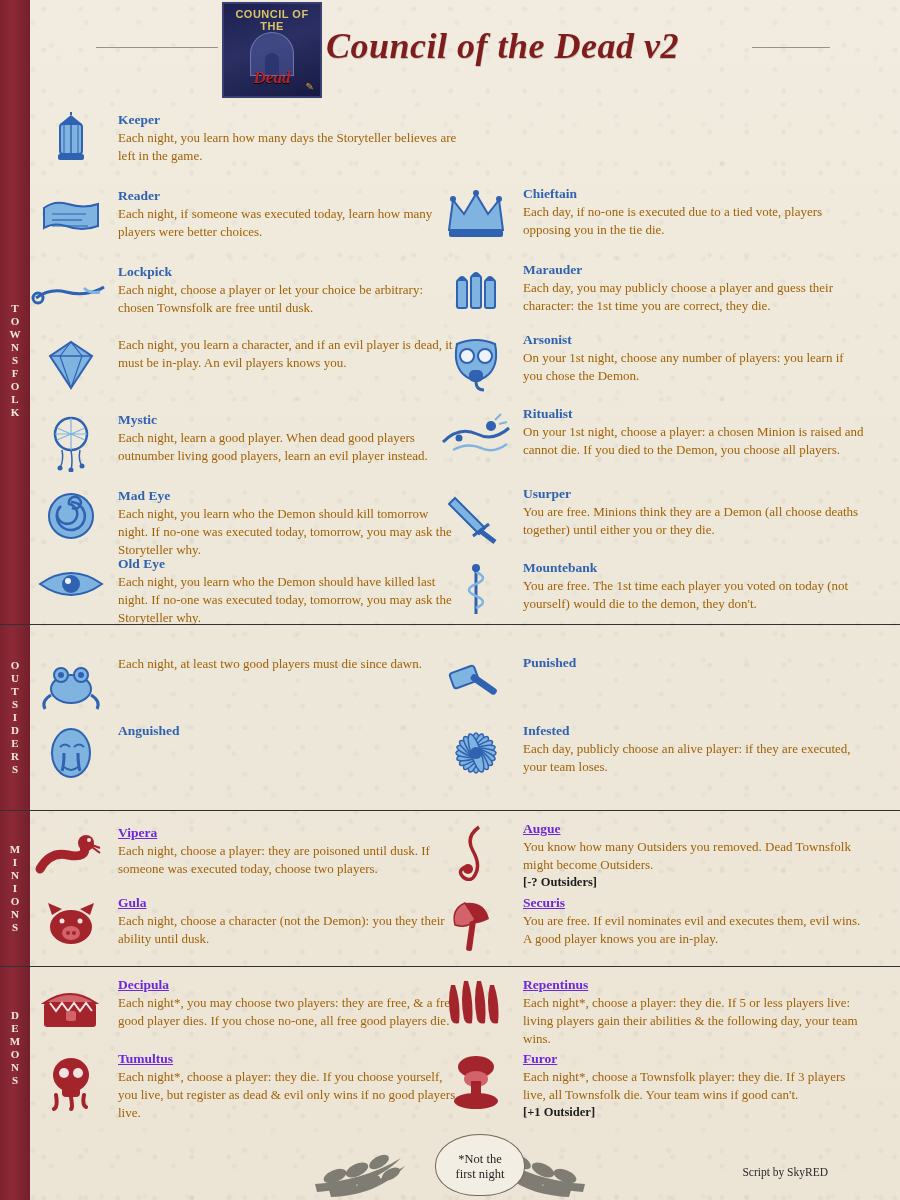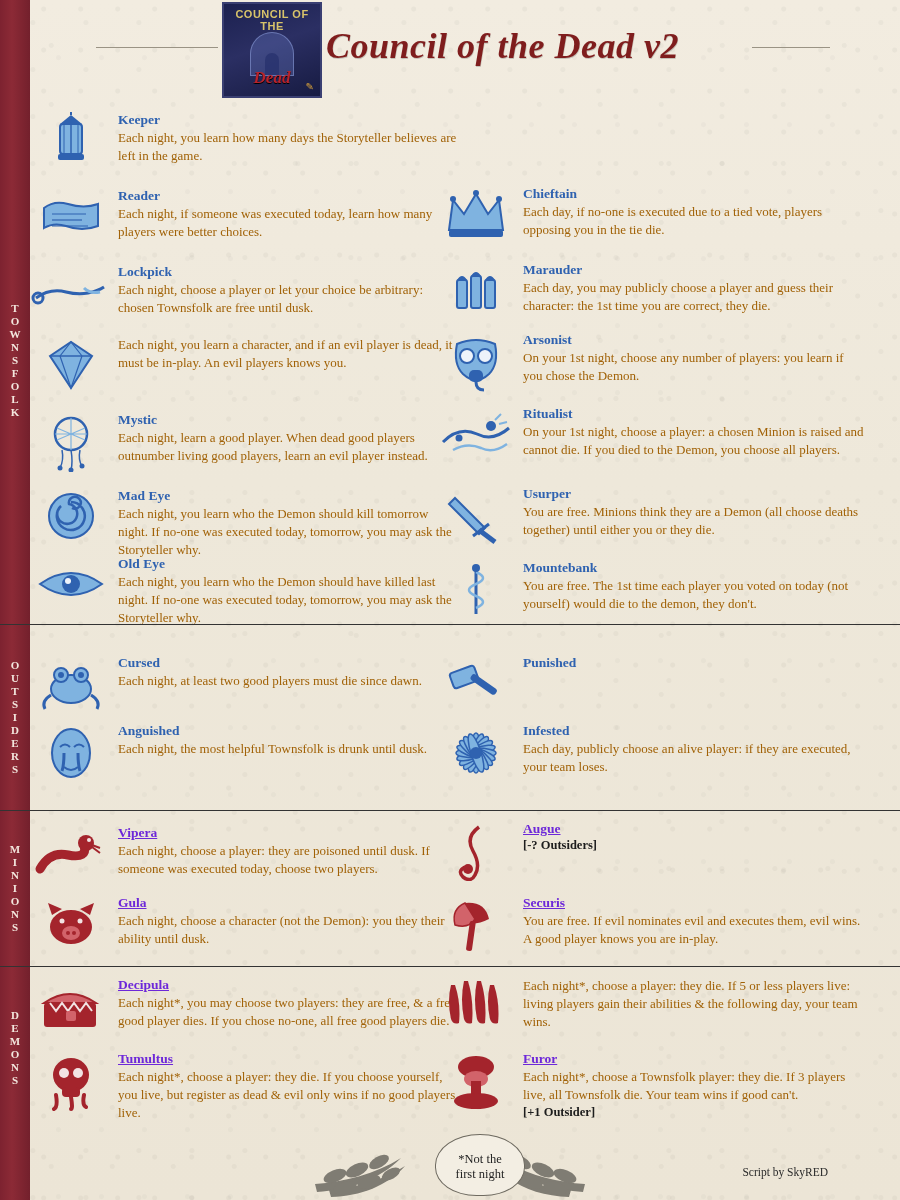--- a/index.html
+++ b/index.html
@@ -380,36 +380,34 @@
               <svg width="82" height="60" viewBox="0 0 82 60">
                 <ellipse cx="41" cy="34" rx="20" ry="14" fill="#7fb3e0" stroke="#2f62b0" stroke-width="2"></ellipse>
                 <circle cx="31" cy="20" r="7" fill="#7fb3e0" stroke="#2f62b0" stroke-width="2"></circle>
                 <circle cx="51" cy="20" r="7" fill="#7fb3e0" stroke="#2f62b0" stroke-width="2"></circle>
                 <circle cx="31" cy="20" r="3" fill="#2f62b0"></circle>
                 <circle cx="51" cy="20" r="3" fill="#2f62b0"></circle>
                 <path d="M21 40 q-10 6 -6 14 M61 40 q10 6 6 14" stroke="#2f62b0" stroke-width="3" fill="none"></path>
               </svg>
             </div>
             <div class="txt">
-              <div class="role-name">Cursed</div>
               <div class="role-desc">Each night, at least two good players must die since dawn.</div>
             </div>
           </div>
           <div class="role good" style="top: 98px;">
             <div class="art">
               <svg width="82" height="60" viewBox="0 0 82 60">
                 <ellipse cx="41" cy="30" rx="19" ry="24" fill="#7fb3e0" stroke="#2f62b0" stroke-width="2"></ellipse>
                 <path d="M30 24 q5 -5 10 0 M44 24 q5 -5 10 0" stroke="#2f62b0" stroke-width="2" fill="none"></path>
                 <path d="M34 30 q0 12 -2 18 M48 30 q0 12 2 18" stroke="#2f62b0" stroke-width="3" fill="none"></path>
                 <path d="M34 44 q7 6 14 0" stroke="#2f62b0" stroke-width="2" fill="none"></path>
               </svg>
             </div>
             <div class="txt">
               <div class="role-name">Anguished</div>
-              <div class="role-desc">Each night, the most helpful Townsfolk is drunk until dusk.</div>
             </div>
           </div>
         </div>
         <div class="col right">
           <div class="role good" style="top: 30px;">
             <div class="art">
               <svg width="82" height="60" viewBox="0 0 82 60">
                 <rect x="16" y="14" width="26" height="16" rx="3" transform="rotate(-20 29 22)" fill="#7fb3e0" stroke="#2f62b0" stroke-width="2"></rect>
                 <rect x="34" y="26" width="30" height="7" rx="3" transform="rotate(35 49 29)" fill="#2f62b0"></rect>
               </svg>
@@ -485,20 +483,21 @@
         <div class="col right">
           <div class="role evil" style="top: 10px;">
             <div class="art">
               <svg width="82" height="60" viewBox="0 0 82 60">
                 <path d="M44 6 q-14 10 -6 24 q8 14 2 24 q-4 8 -12 2 q-6 -6 2 -10" fill="none" stroke="#a4242c" stroke-width="3.5"></path>
                 <circle cx="33" cy="48" r="5" fill="#a4242c"></circle>
               </svg>
             </div>
             <div class="txt">
               <div class="role-name">Augue</div>
+              <div class="role-desc">You know how many Outsiders you removed. Dead Townsfolk might become Outsiders.</div>
               <div class="role-extra">[-? Outsiders]</div>
             </div>
           </div>
           <div class="role evil" style="top: 84px;">
             <div class="art">
               <svg width="82" height="60" viewBox="0 0 82 60">
                 <path d="M30 8 q20 -2 24 16 q-16 8 -26 2 Z" fill="#a4242c"></path>
                 <path d="M30 8 q-14 6 -10 22 q14 4 20 -6 Z" fill="#d2636a" stroke="#a4242c" stroke-width="1.5"></path>
                 <rect x="33" y="26" width="6" height="30" rx="2" transform="rotate(8 36 40)" fill="#a4242c"></rect>
               </svg>
@@ -553,20 +552,21 @@
               <svg width="82" height="60" viewBox="0 0 82 60">
                 <g fill="#a4242c">
                   <path d="M20 8 q6 18 4 38 q-6 2 -8 -4 q-4 -18 0 -34 Z"></path>
                   <path d="M33 4 q6 20 4 42 q-6 2 -8 -4 q-4 -20 0 -38 Z"></path>
                   <path d="M46 4 q6 20 4 42 q-6 2 -8 -4 q-4 -20 0 -38 Z"></path>
                   <path d="M59 8 q6 18 4 38 q-6 2 -8 -4 q-4 -18 0 -34 Z"></path>
                 </g>
               </svg>
             </div>
             <div class="txt">
+              <div class="role-name">Repentinus</div>
               <div class="role-desc">Each night*, choose a player: they die. If 5 or less players live: living players gain their abilities &amp; the following day, your team wins.</div>
             </div>
           </div>
           <div class="role evil" style="top: 84px;">
             <div class="art">
               <svg width="82" height="60" viewBox="0 0 82 60">
                 <ellipse cx="41" cy="16" rx="18" ry="11" fill="#a4242c"></ellipse>
                 <ellipse cx="41" cy="28" rx="12" ry="8" fill="#d2636a"></ellipse>
                 <rect x="36" y="30" width="10" height="16" fill="#a4242c"></rect>
                 <ellipse cx="41" cy="50" rx="22" ry="8" fill="#a4242c"></ellipse>

